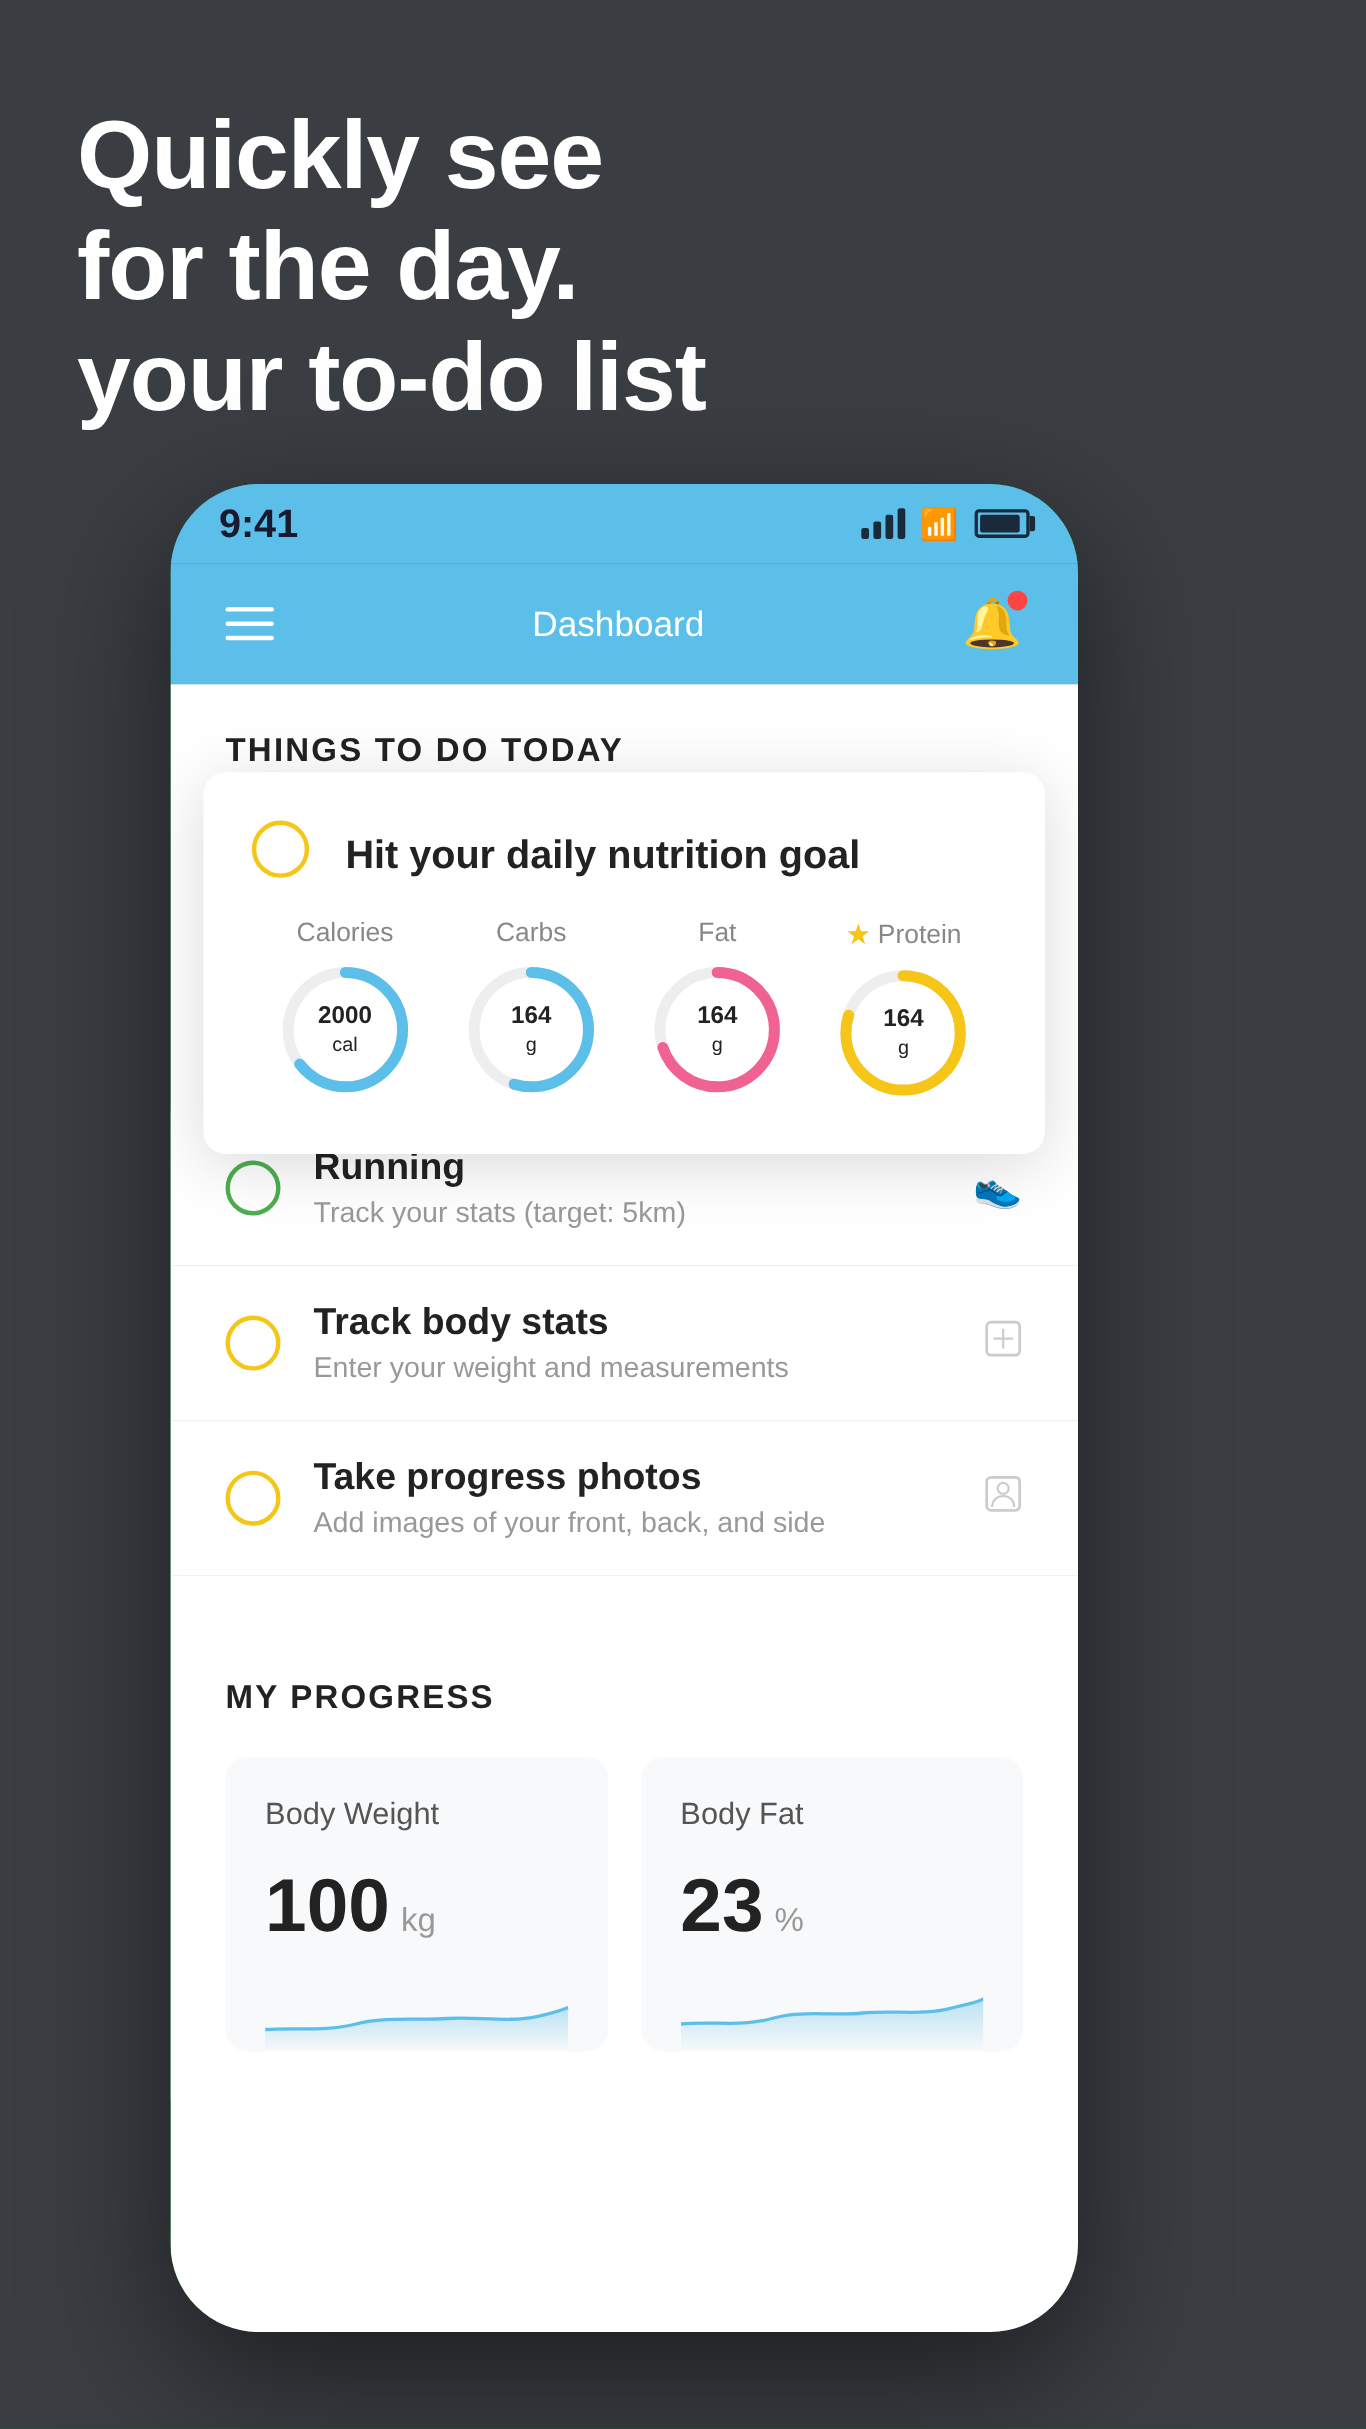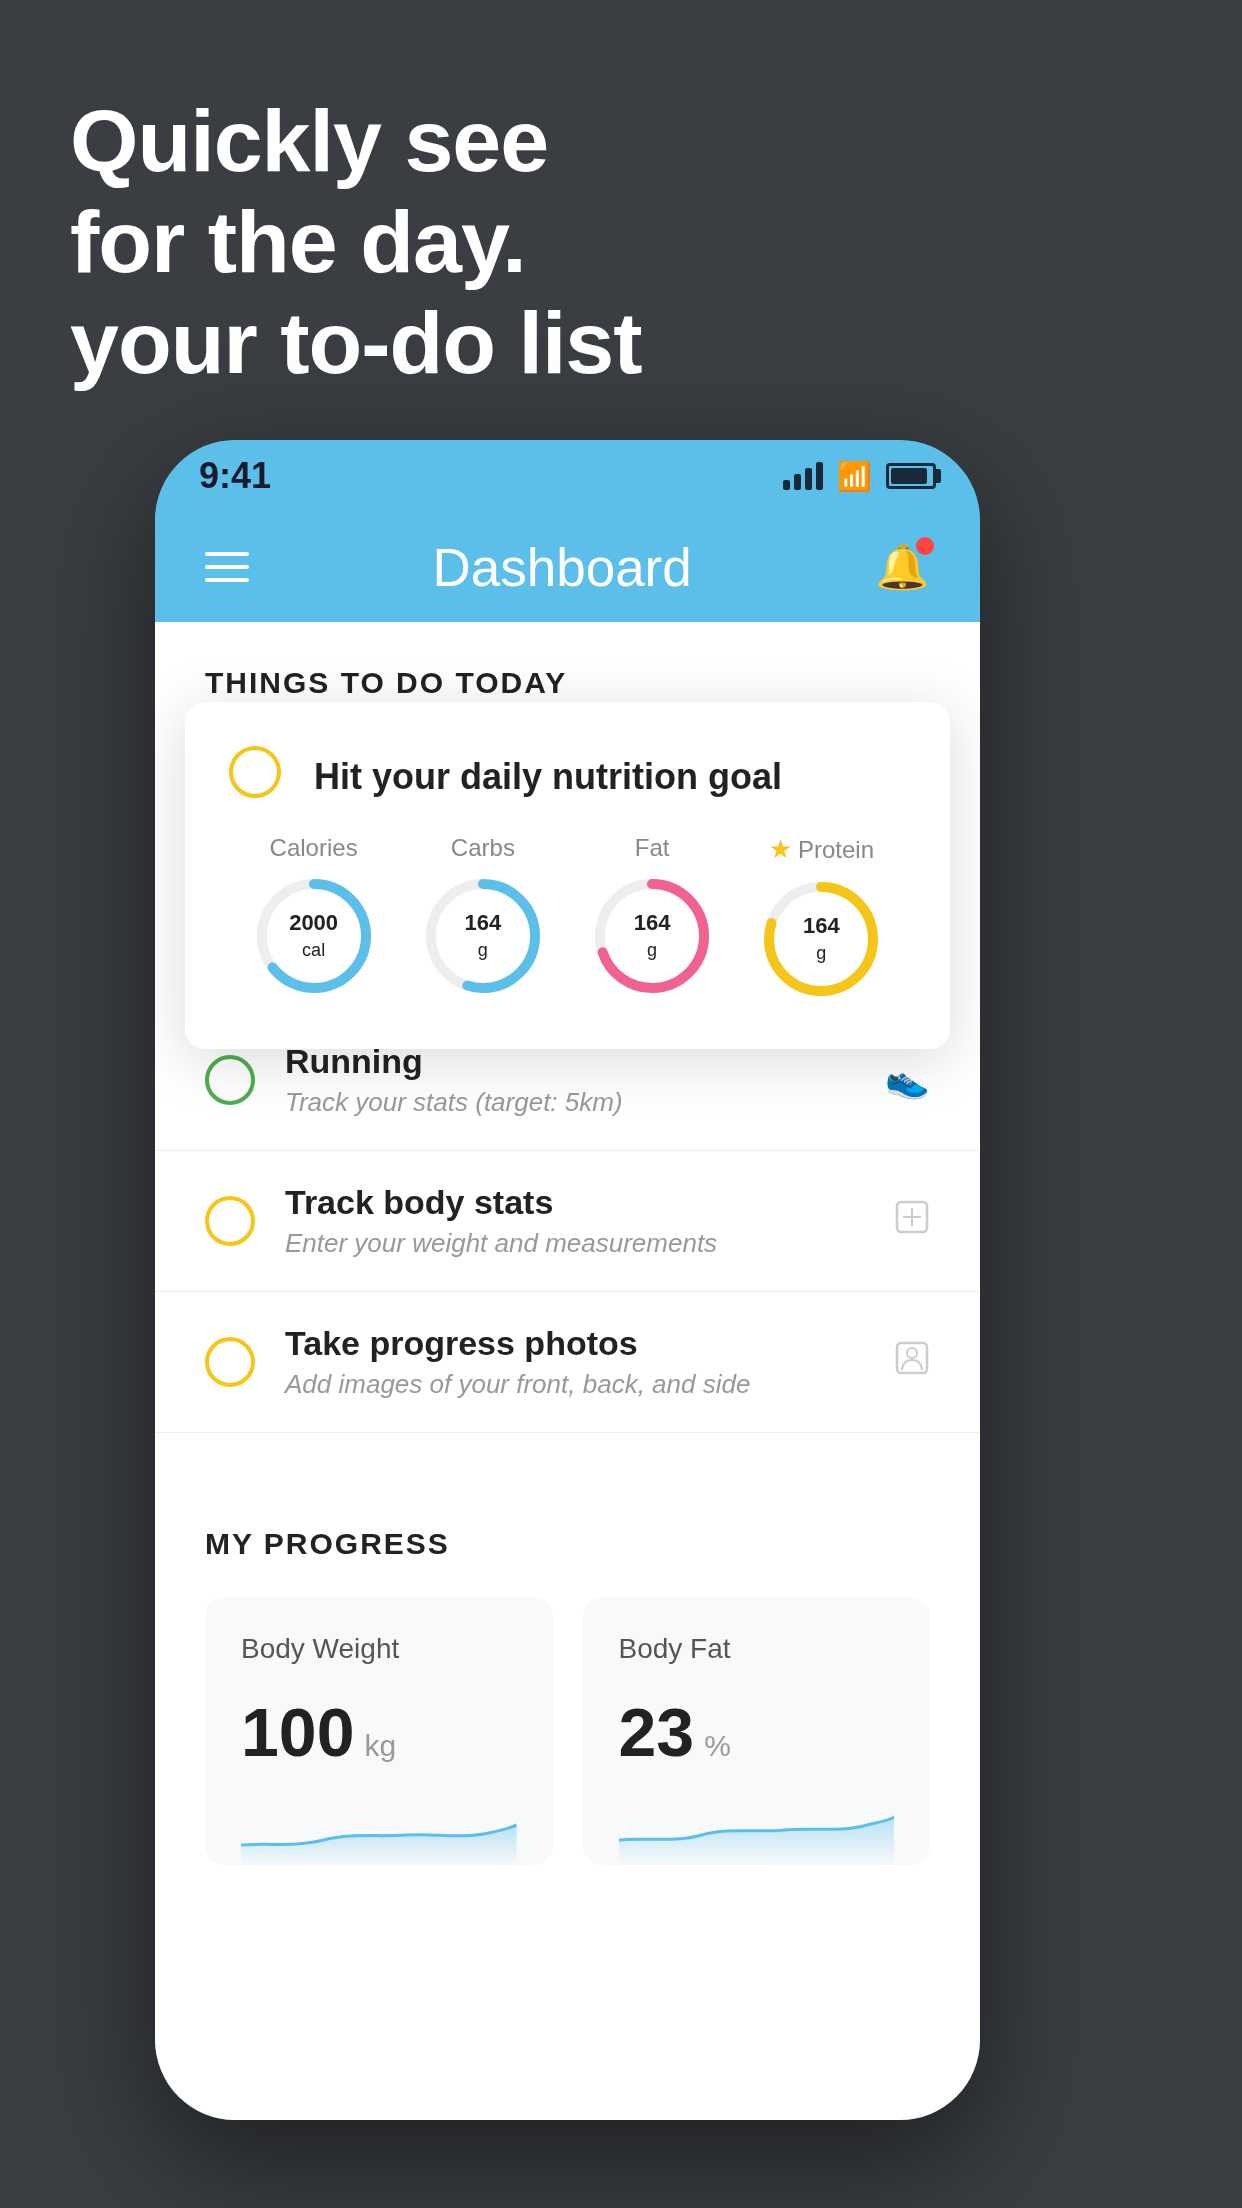--- a/index.html
+++ b/index.html
@@ -120,21 +120,21 @@
     }
     .menu-icon span {
       display: block;
       width: 44px;
       height: 4px;
       background: white;
       border-radius: 2px;
     }
     .nav-title {
       color: white;
-      font-size: 53px;
+      font-size: 32px;
       font-weight: 500;
     }
     .bell-icon {
       position: relative;
       font-size: 44px;
       color: white;
       cursor: pointer;
     }
     .bell-dot {
       position: absolute;
@@ -282,21 +282,20 @@
     }
     .todo-title {
       font-size: 34px;
       font-weight: 600;
       color: #222;
       margin-bottom: 6px;
     }
     .todo-subtitle {
       font-size: 26px;
       color: #999;
-      font-style: italic;
     }
     .todo-icon {
       color: #ccc;
       font-size: 36px;
     }
 
     
     .progress-section {
       background: white;
       padding: 44px 50px;

